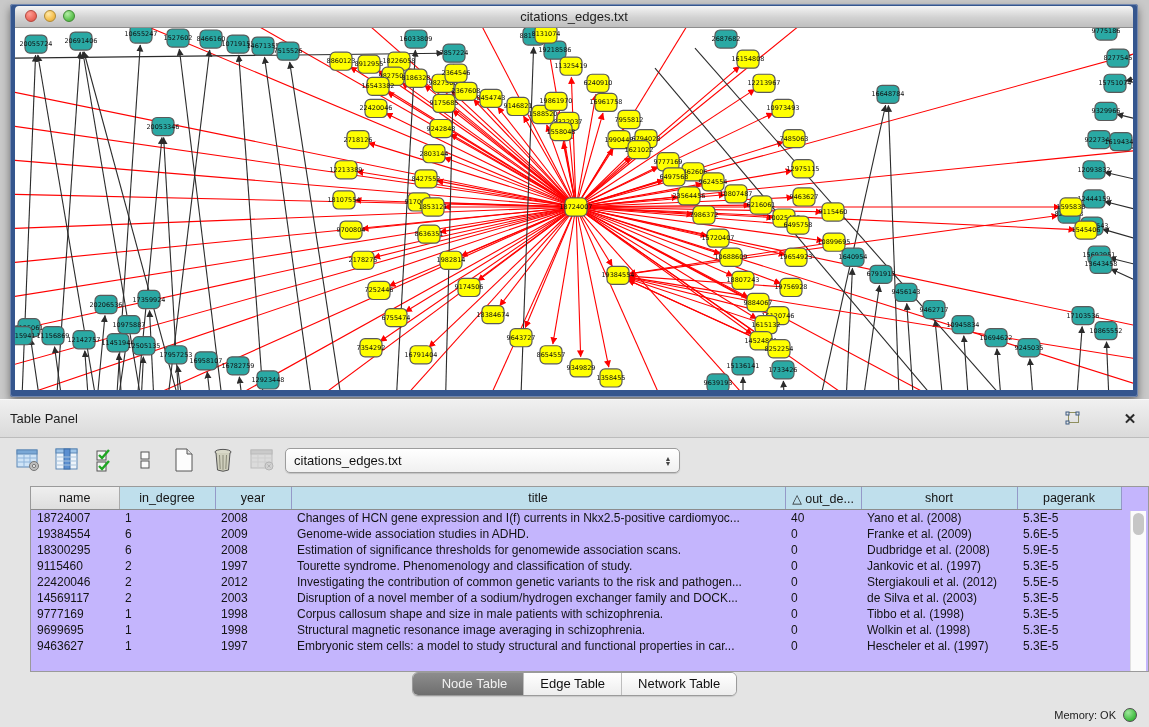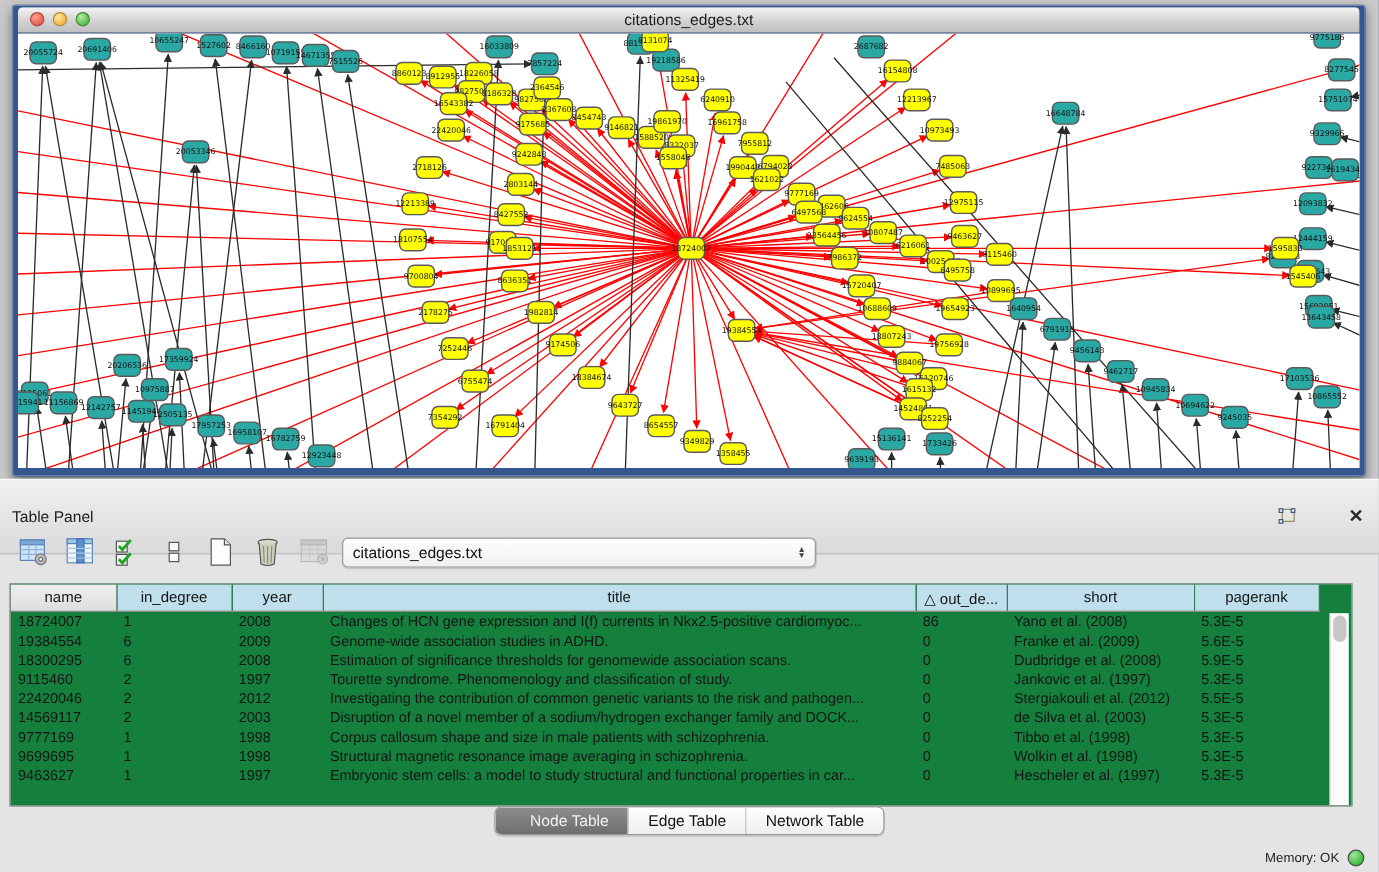--- a/index.html
+++ b/index.html
@@ -20,38 +20,38 @@
   .light.yellow{background:radial-gradient(circle at 35% 30%,#ffe9a8,#f5bf4f 60%,#d6a243);border:1px solid #b08a33;}
   .light.green{background:radial-gradient(circle at 35% 30%,#b4eda6,#61c554 60%,#4ca73e);border:1px solid #3f8a33;}
   .wtitle{flex:1;text-align:center;font-size:13px;color:#1d1d1d;}
   .canvas{position:relative;background:#ffffff;height:calc(100% - 21px);overflow:hidden;}
   .canvas svg{display:block;width:100%;height:100%;}
 
   
   .table-panel{position:absolute;left:0;top:399px;width:1149px;height:328px;background:#e4e4e4;}
   .panel-header{height:29px;background:linear-gradient(#f0f0f0,#dadada);
     border-top:1px solid #f9f9f9;border-bottom:1px solid #bcbcbc;
-    display:flex;align-items:center;padding:16px 10px;font-size:13px;color:#1d1d1d;gap:32px;}
+    display:flex;align-items:center;padding:4px 10px;font-size:13px;color:#1d1d1d;gap:32px;}
   .panel-header .spacer{flex:1;}
   .hdr-icon{width:18px;height:18px;display:flex;align-items:center;justify-content:center;margin-left:8px;cursor:default;}
   .close-x{font-size:15px;font-weight:bold;color:#2b2b2b;line-height:15px;}
 
   .toolbar{position:absolute;left:14px;top:44px;height:34px;display:flex;align-items:center;gap:11px;}
   .tbtn{width:28px;height:28px;display:flex;align-items:center;justify-content:center;}
   .fx{font-family:"Liberation Serif",serif;font-style:italic;font-size:16px;font-weight:bold;color:#222;}
 
   .combo{position:absolute;left:285px;top:49px;width:393px;height:23px;
     background:linear-gradient(#ffffff,#f0f0f0);border:1px solid #9c9c9c;border-radius:5px;
     box-shadow:0 1px 1px rgba(0,0,0,.15);display:flex;align-items:center;font-size:13px;color:#111;}
   .combo .val{flex:1;padding-left:8px;}
   .combo .arrows{width:22px;display:flex;flex-direction:column;align-items:center;justify-content:center;line-height:5px;}
   .combo .arrows span{font-size:7px;color:#444;}
 
-  .tablewrap{position:absolute;left:8px;top:87px;width:1119px;height:186px;
-    background:#15803d;border:1px solid #9a9a9a;box-sizing:border-box;overflow:hidden;}
+  .tablewrap{position:absolute;left:30px;top:87px;width:1119px;height:186px;
+    background:#c4b5fd;border:1px solid #9a9a9a;box-sizing:border-box;overflow:hidden;}
   table.grid{border-collapse:collapse;table-layout:fixed;font-size:12px;color:#141414;}
   table.grid th{height:22px;font-weight:normal;font-size:12.5px;text-align:center;
     background:#bfdfec;border-right:1px solid rgba(90,120,135,.45);border-bottom:1px solid #8c8c8c;
     overflow:hidden;white-space:nowrap;padding:0 4px;}
   table.grid th.gray{background:linear-gradient(#efefef,#dedede);border-right:1px solid #aaa;}
   table.grid td{height:16px;padding:0 6px;white-space:nowrap;overflow:hidden;}
   .vscroll{position:absolute;right:2px;top:24px;width:15px;height:160px;
     background:#fbfbfb;border-left:1px solid #e0e0e0;}
   .vthumb{position:absolute;left:2px;top:2px;width:11px;height:22px;background:#c6c6c6;border-radius:6px;}
 
@@ -903,21 +903,21 @@
               <th>short</th>
               <th>pagerank</th>
             </tr>
           </thead>
           <tbody>
             <tr>
               <td>18724007</td>
               <td>1</td>
               <td>2008</td>
               <td>Changes of HCN gene expression and I(f) currents in Nkx2.5-positive cardiomyoc...</td>
-              <td>86</td>
+              <td>40</td>
               <td>Yano et al. (2008)</td>
               <td>5.3E-5</td>
             </tr>
             <tr>
               <td>19384554</td>
               <td>6</td>
               <td>2009</td>
               <td>Genome-wide association studies in ADHD.</td>
               <td>0</td>
               <td>Franke et al. (2009)</td>

